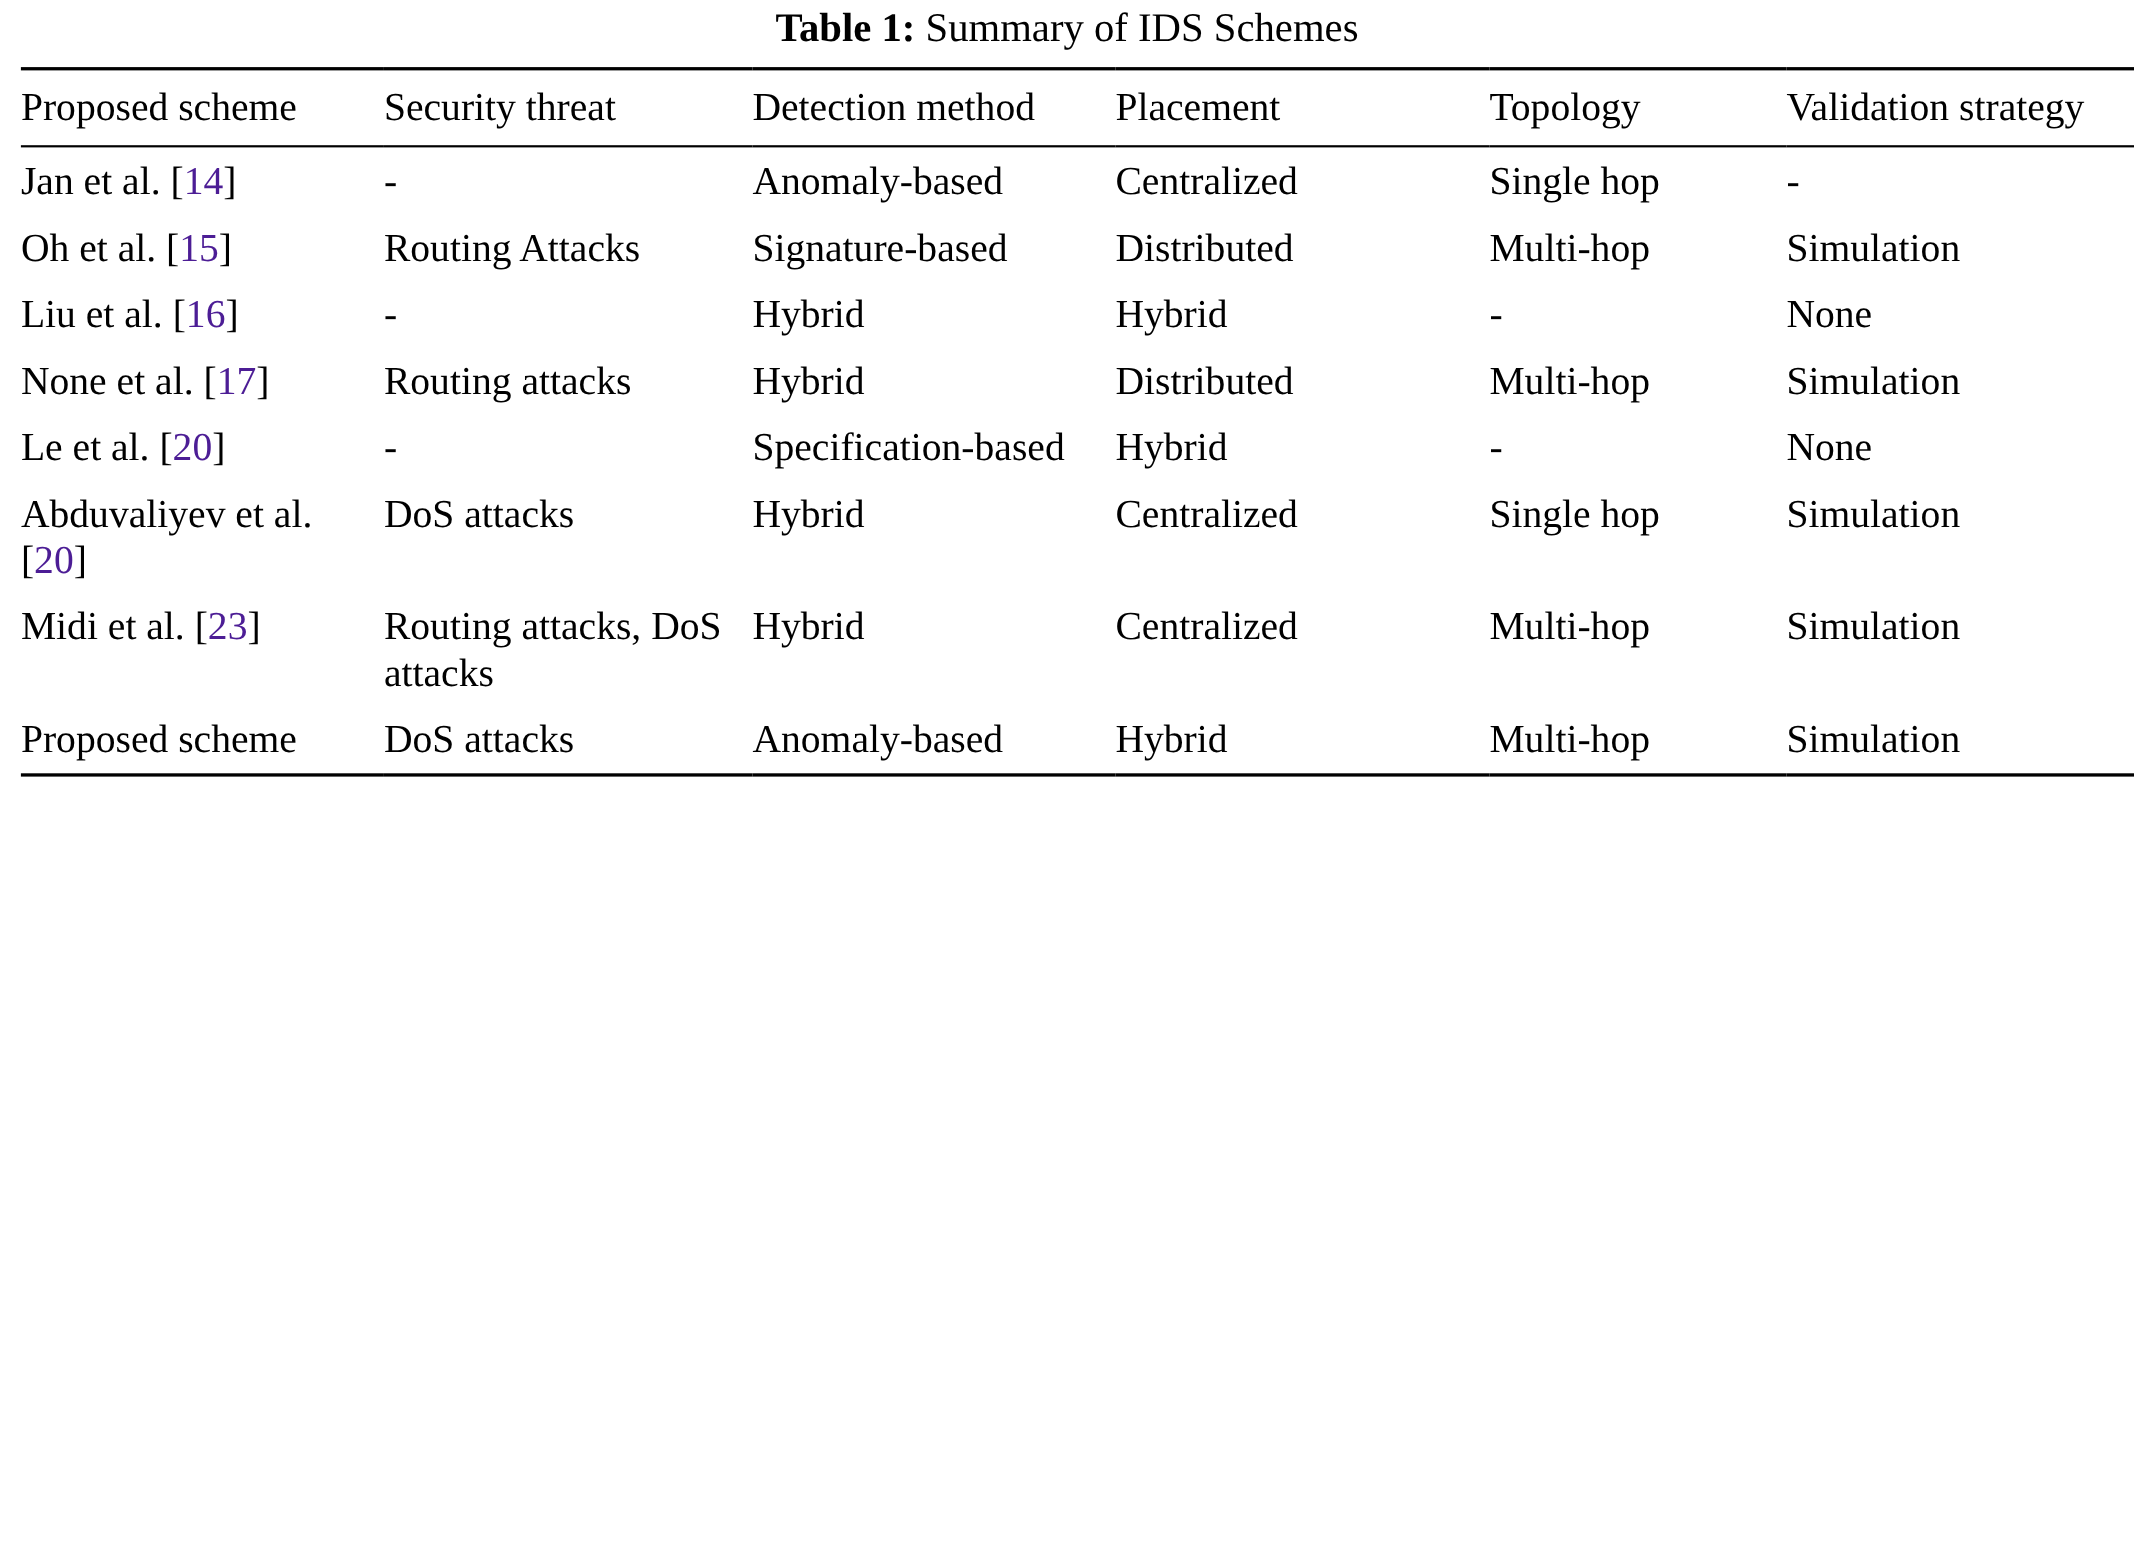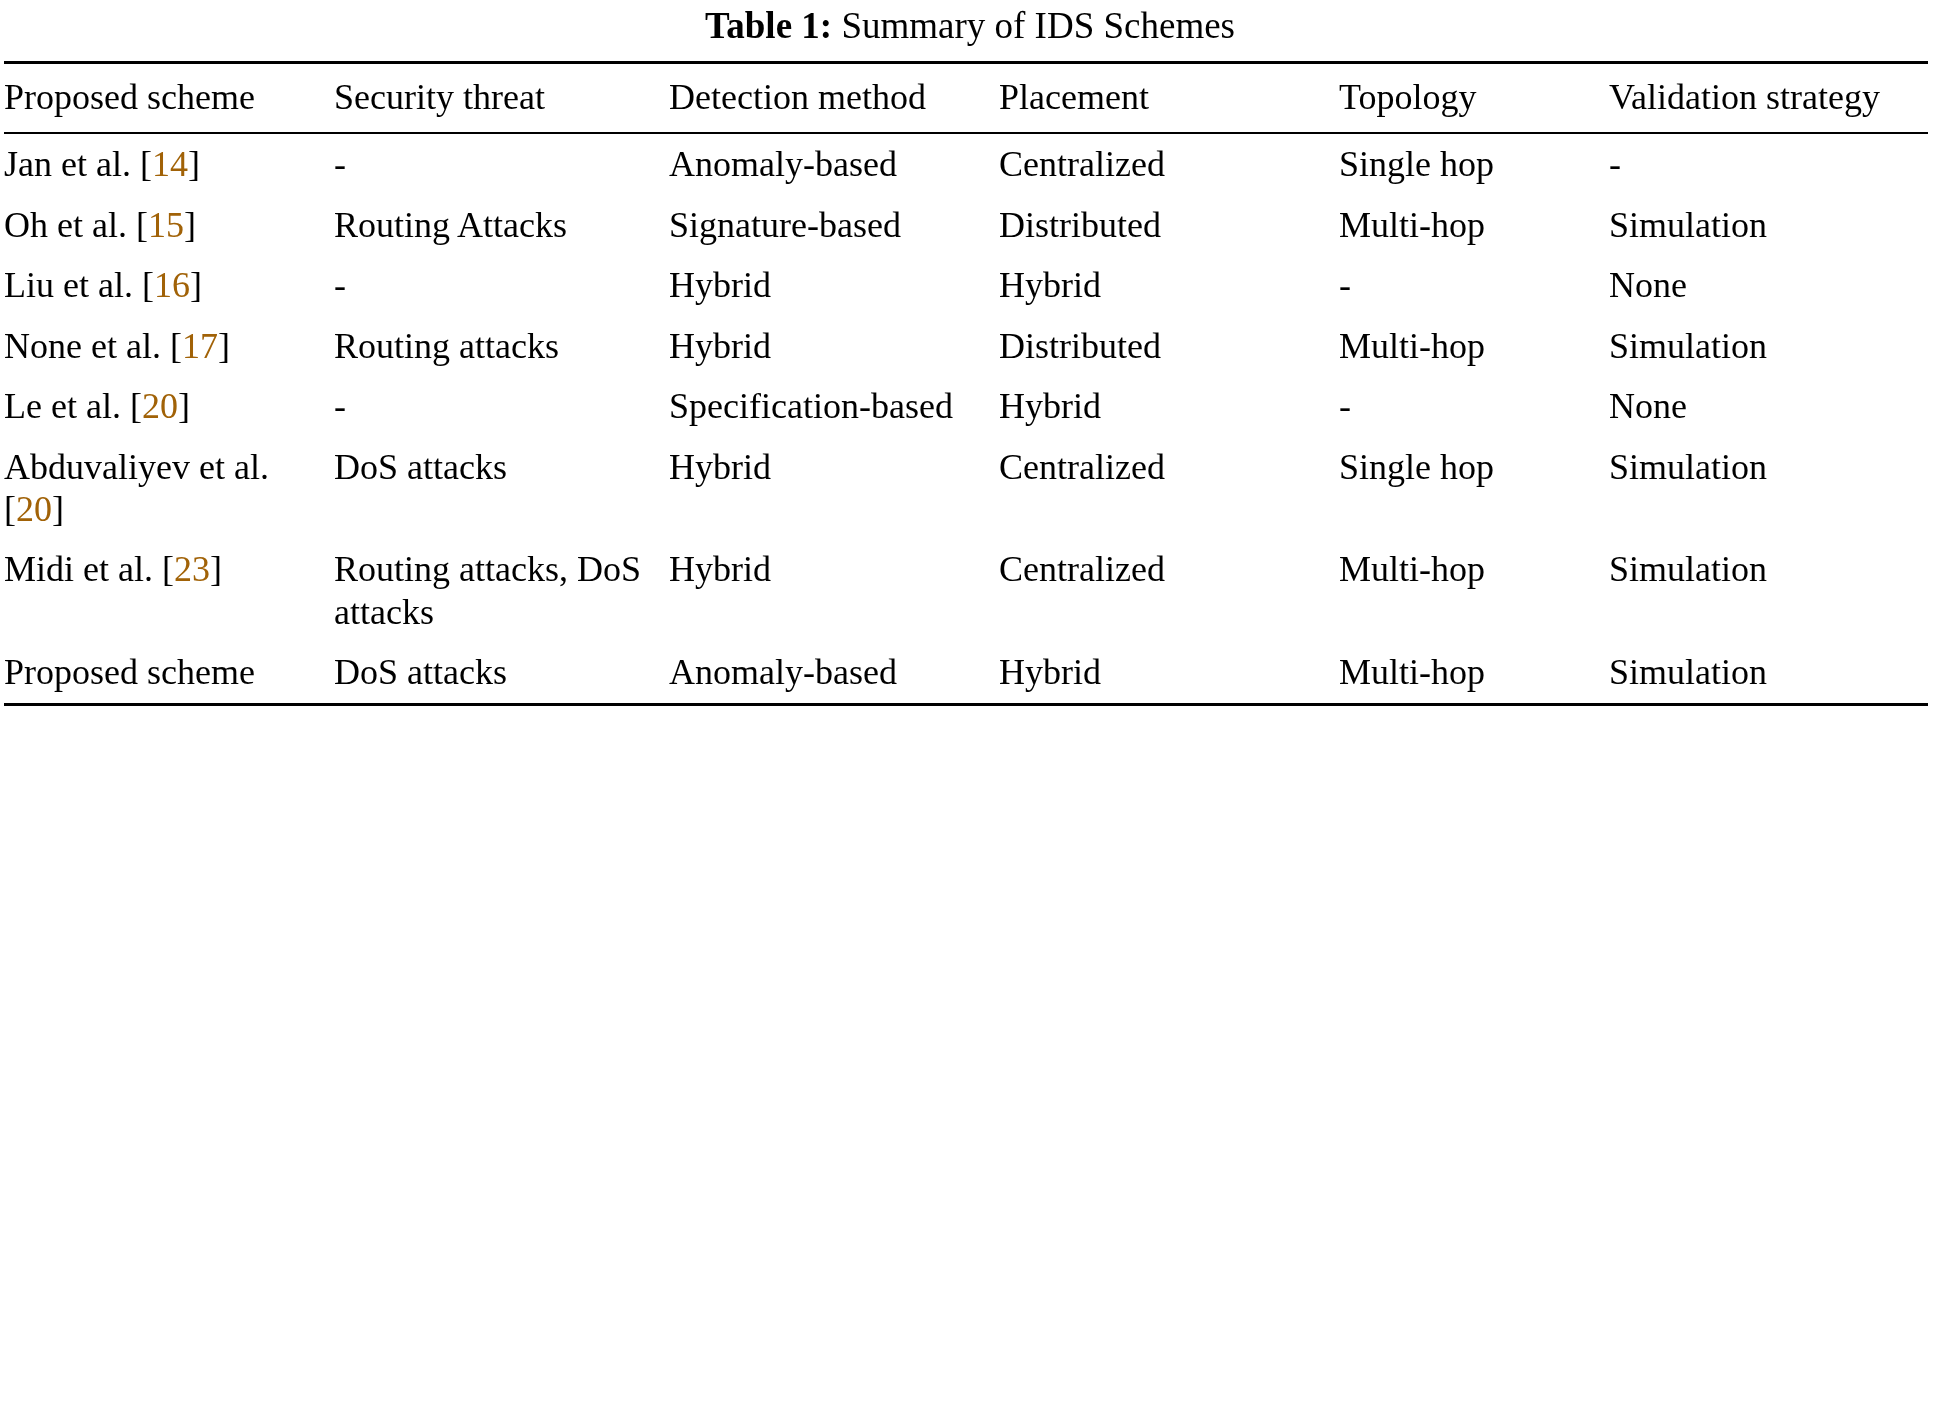--- a/index.html
+++ b/index.html
@@ -10,21 +10,21 @@
   body {
     width: 1940px;
     height: 1420px;
     font-family: "Liberation Serif", serif;
     color: #000000;
     overflow: hidden;
   }
   .page {
     width: 1940px;
     box-sizing: border-box;
-    padding: 0 4px;
+    padding: 0 19px;
   }
   .caption {
     text-align: center;
     font-size: 37px;
     line-height: 1.1;
     padding-top: 6px;
     padding-bottom: 14px;
     white-space: nowrap;
   }
   .caption .cap-label {
@@ -60,21 +60,21 @@
     padding: 12px 14px 14px 0;
   }
   tbody td {
     font-size: 36px;
     text-align: left;
     vertical-align: top;
     line-height: 1.18;
     padding: 9px 14px 9px 0;
   }
   .ref {
-    color: #a16207;
+    color: #4c1d95;
   }
   col.c0 { width: 330px; }
   col.c1 { width: 335px; }
   col.c2 { width: 330px; }
   col.c3 { width: 340px; }
   col.c4 { width: 270px; }
   col.c5 { width: 319px; }
 </style>
 </head>
 <body>

